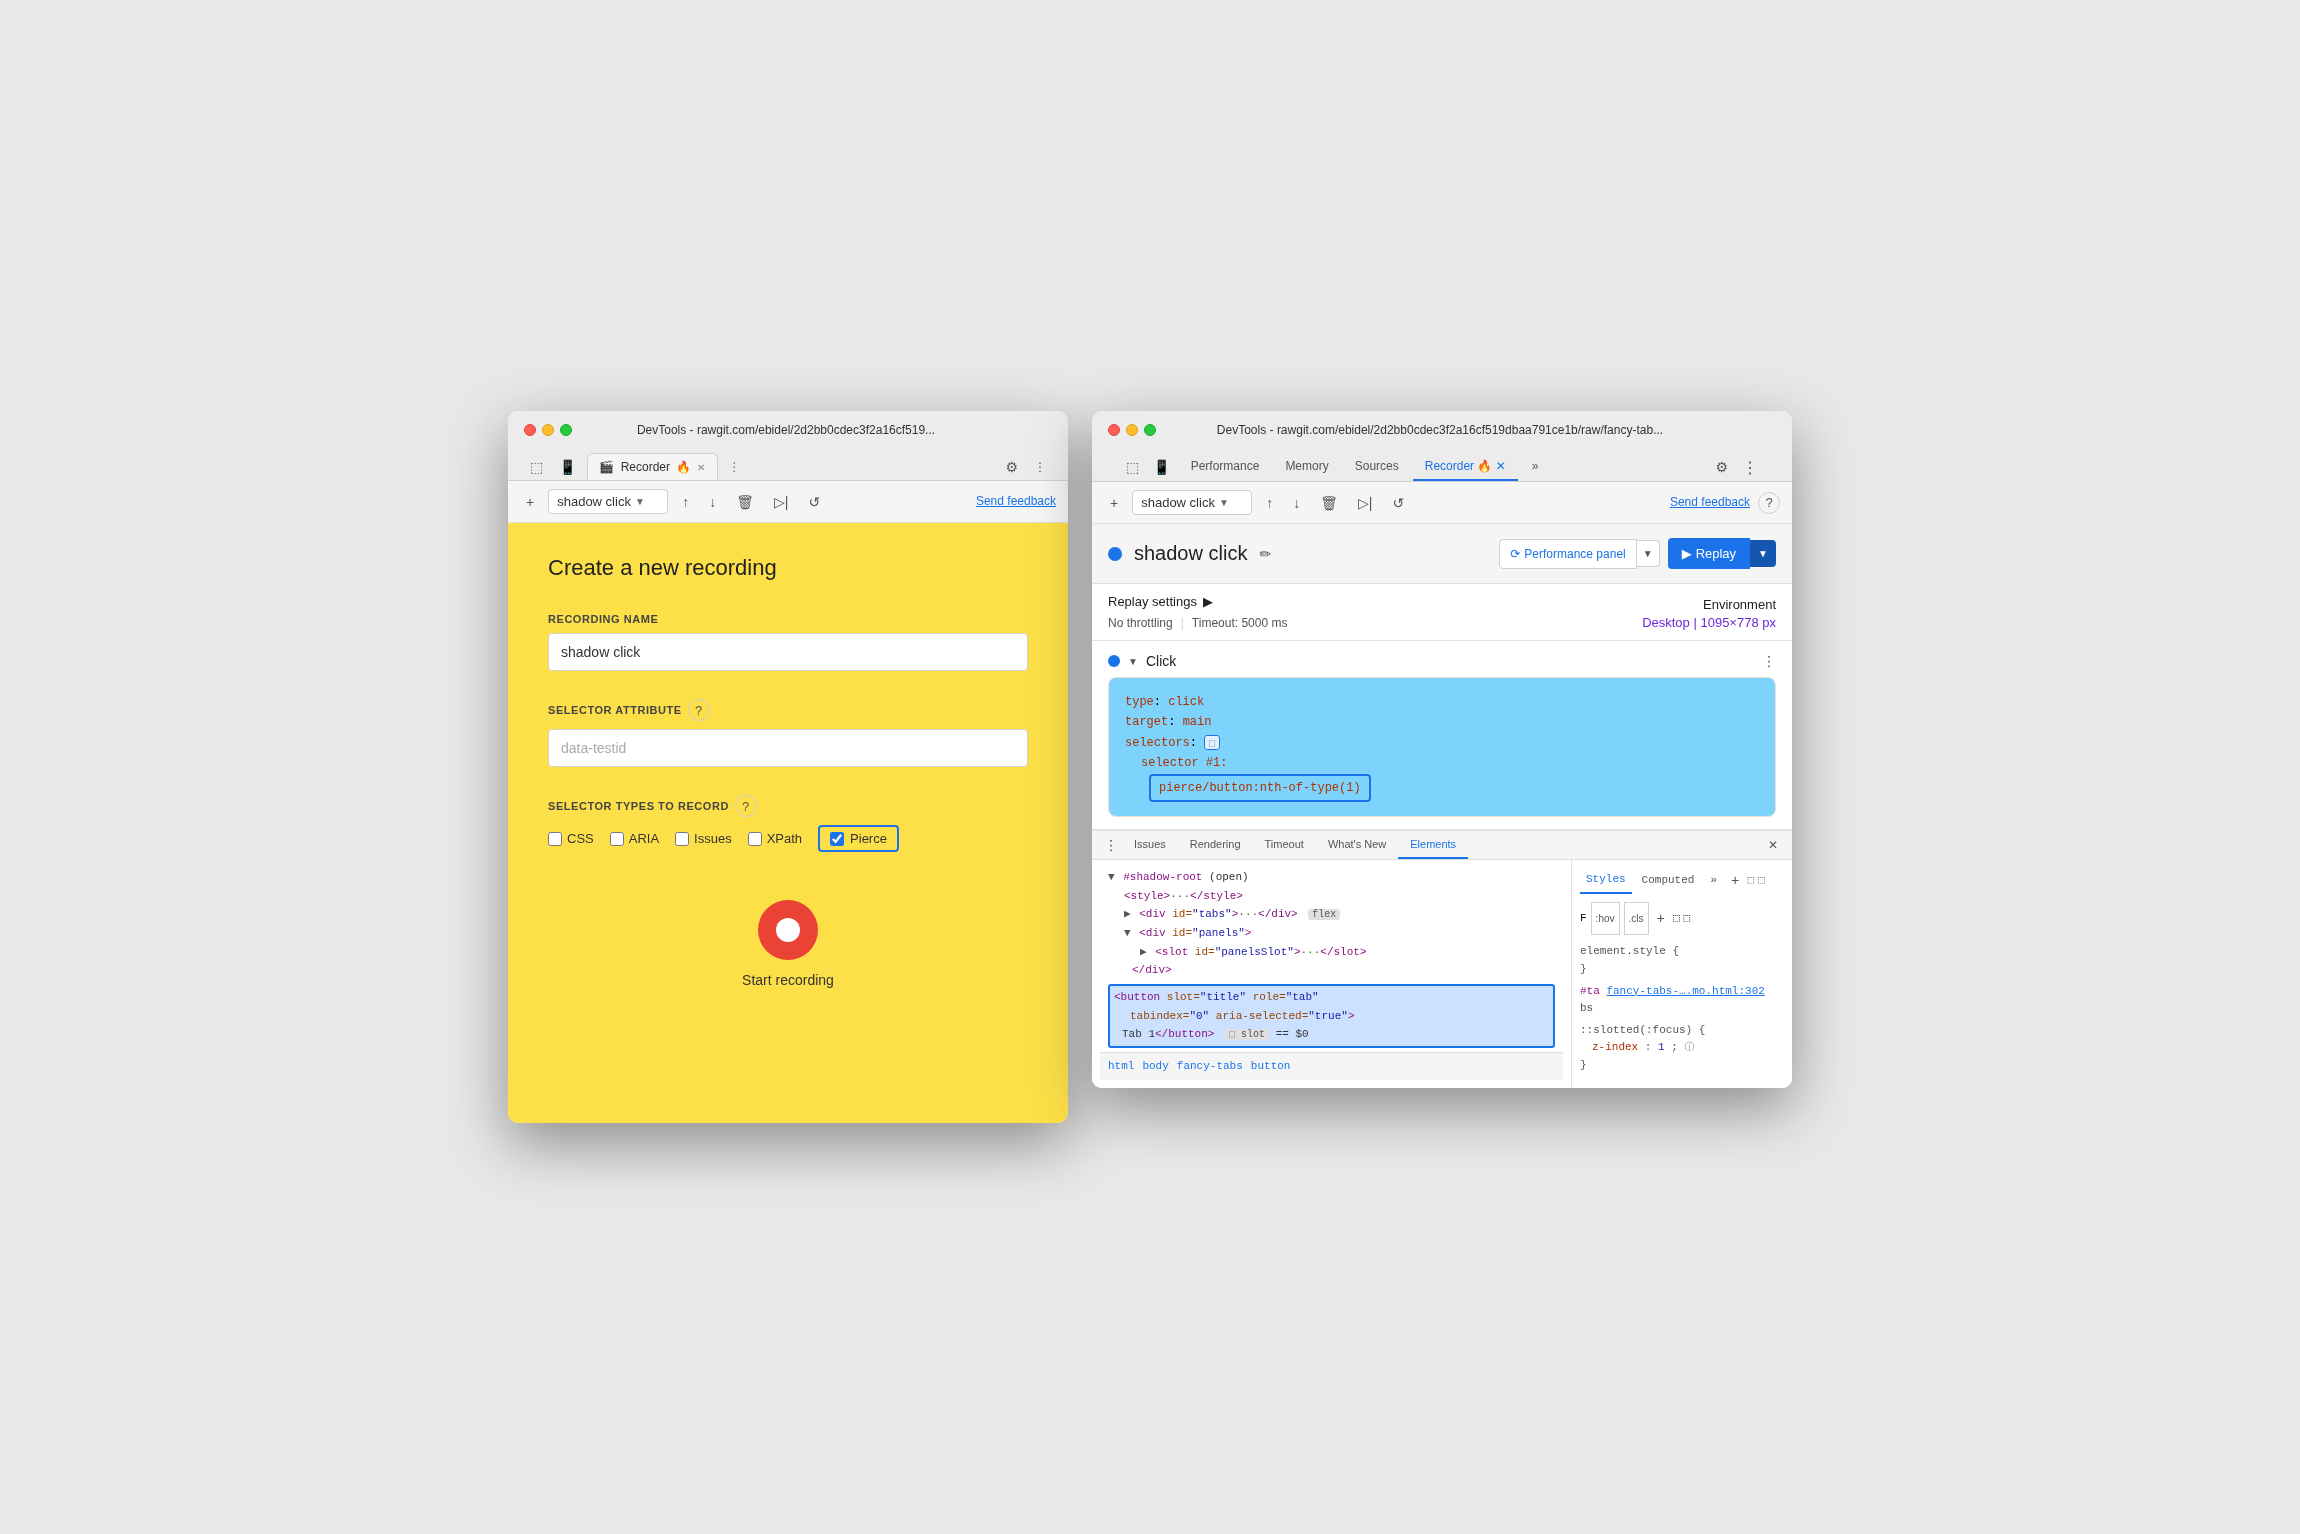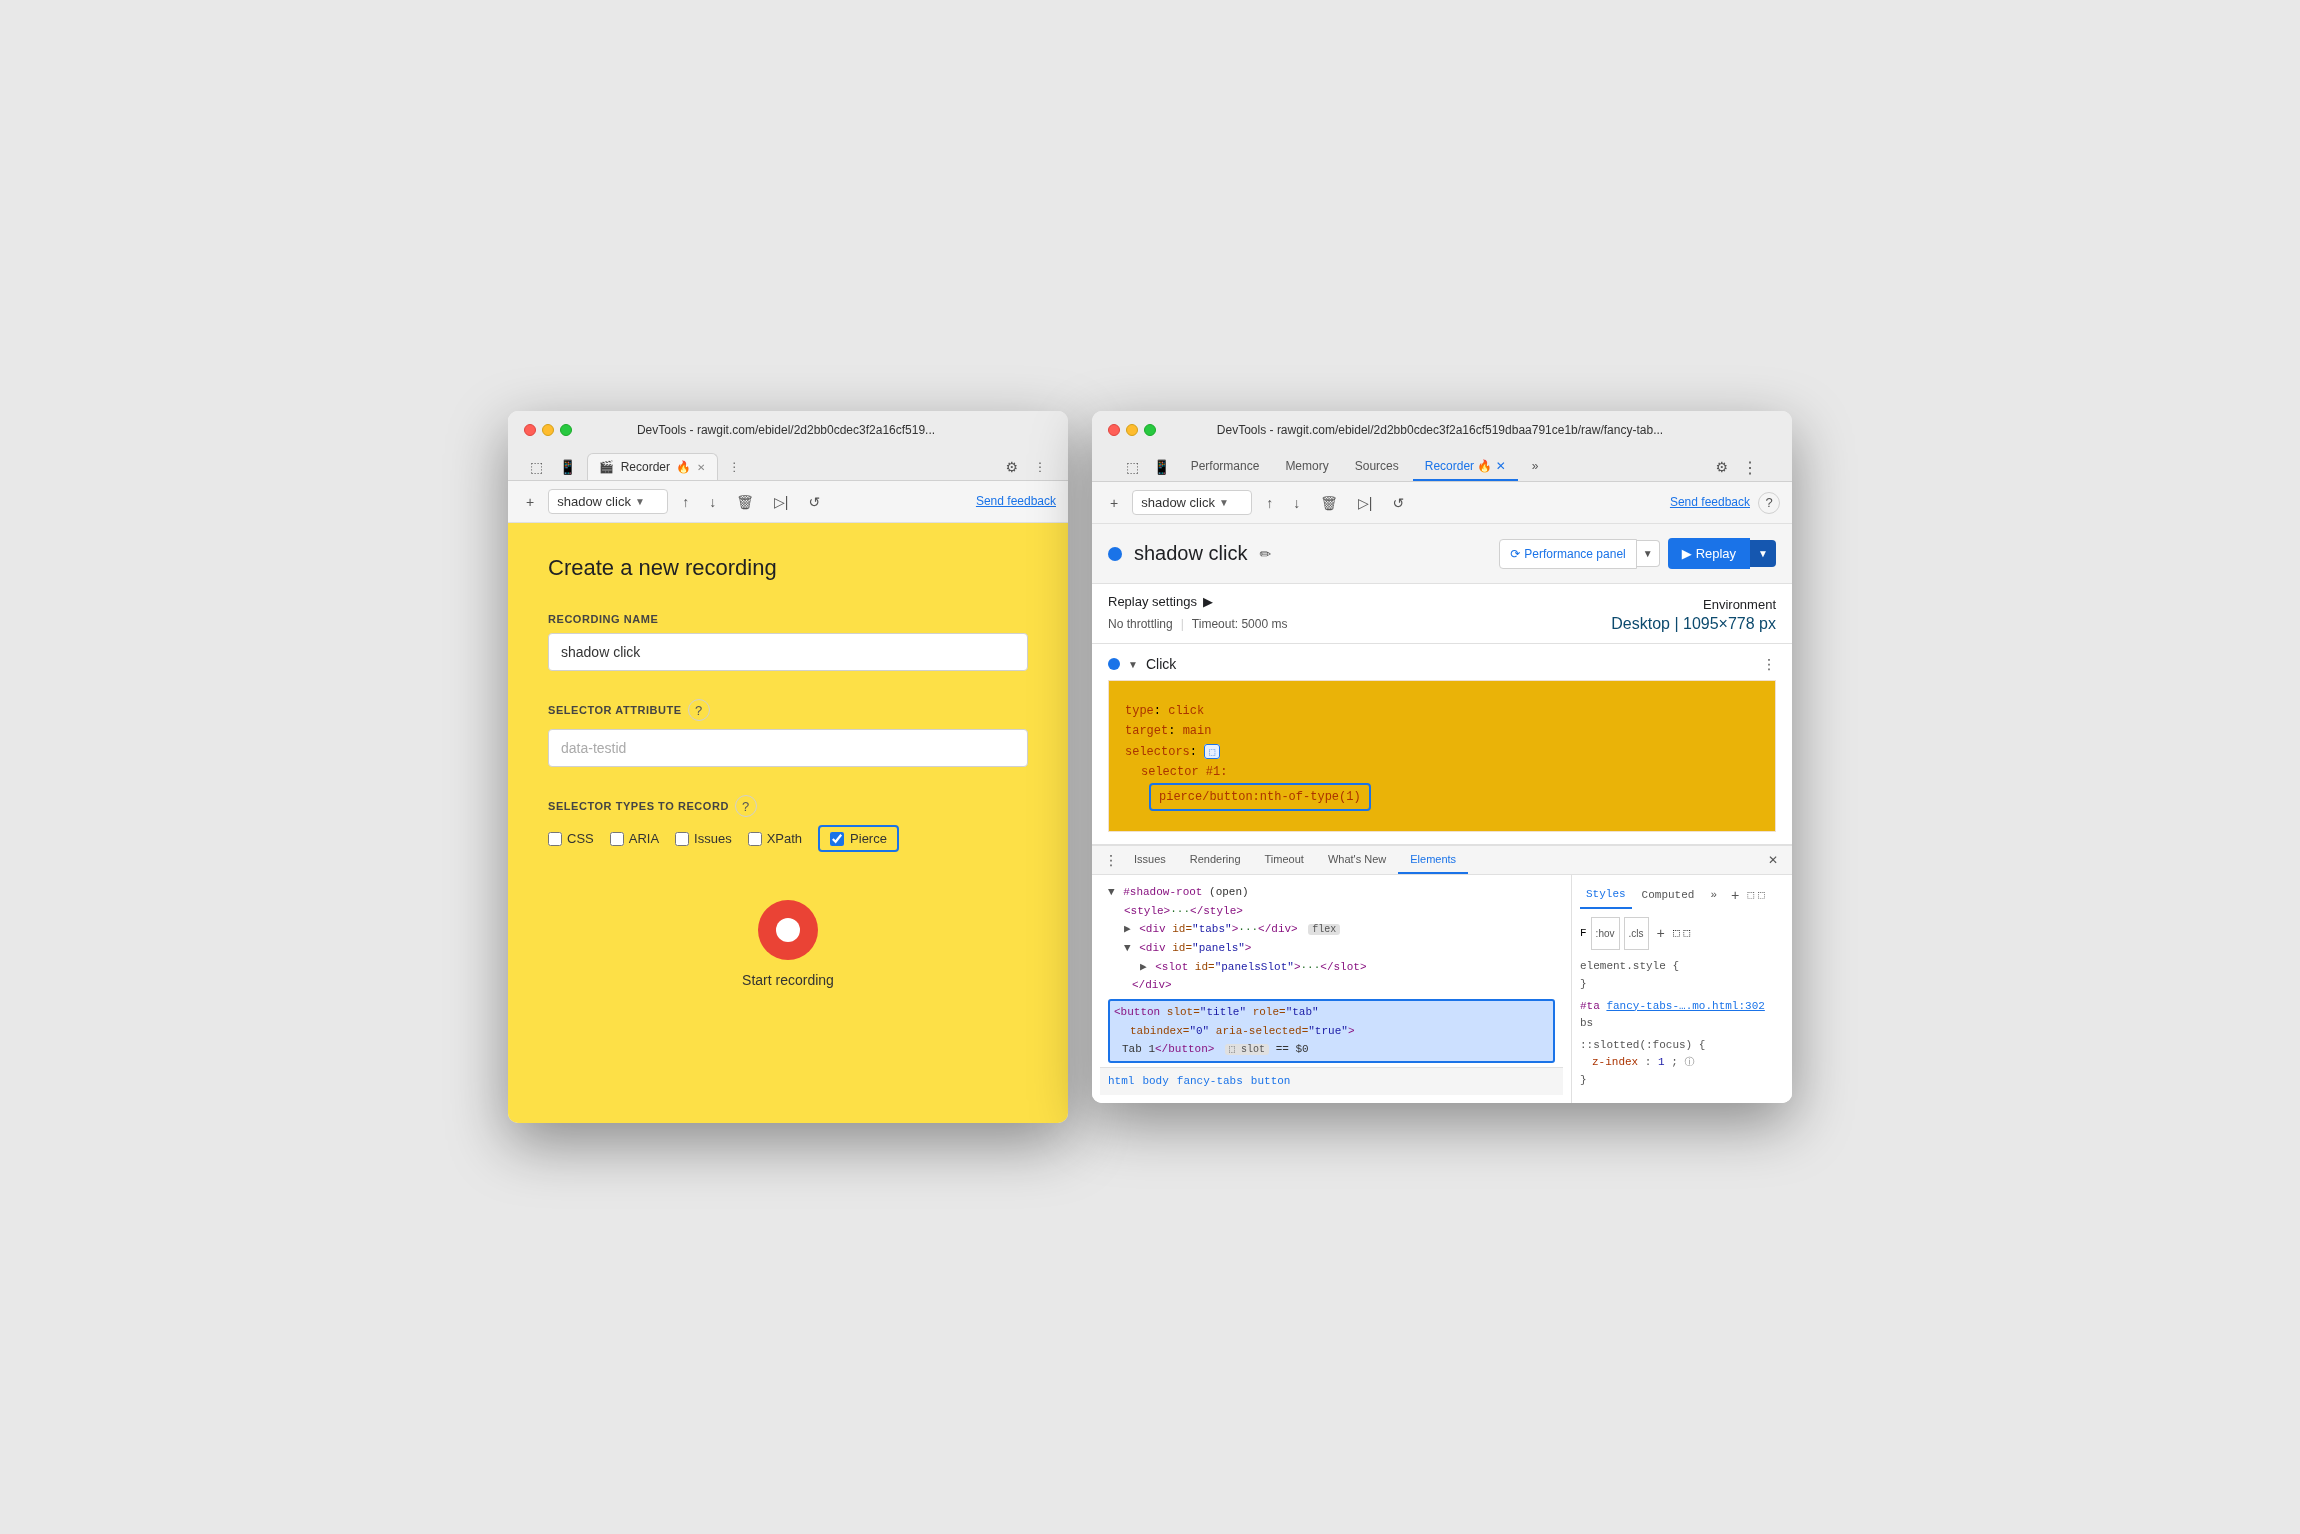--- a/index.html
+++ b/index.html
@@ -369,22 +369,22 @@
       gap: 0;
       font-size: 12px;
       color: #555;
     }
     .settings-meta-divider {
       color: #d0d0d0;
       margin: 0 8px;
     }
     .settings-env-right {
       margin-left: auto;
-      font-size: 16px;
-      color: #0c4a6e;
+      font-size: 13px;
+      color: #6d28d9;
     }
     
     .step-container {
       padding: 12px 16px;
       border-bottom: 1px solid #e0e0e0;
       background: white;
     }
     .step-header {
       display: flex;
       align-items: center;
@@ -407,24 +407,24 @@
       color: #202124;
       font-weight: 500;
     }
     .step-menu {
       margin-left: auto;
       font-size: 16px;
       color: #666;
       cursor: pointer;
     }
     .step-code {
-      background: #eab308;
+      background: #7dd3fc;
       border: 1px solid #f0e0d0;
-      border-radius: 0;
-      padding: 20px 16px;
+      border-radius: 8px;
+      padding: 14px 16px;
       font-family: 'Courier New', monospace;
       font-size: 12px;
       line-height: 1.7;
     }
     .code-val { color: #aa3300; }
     .code-key { color: #aa3300; }
     .selector-highlight {
       border: 2px solid #1a73e8;
       border-radius: 4px;
       padding: 2px 8px;

